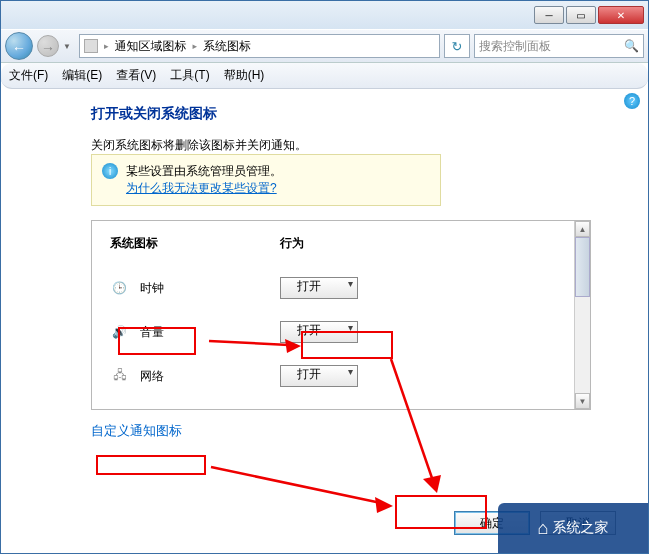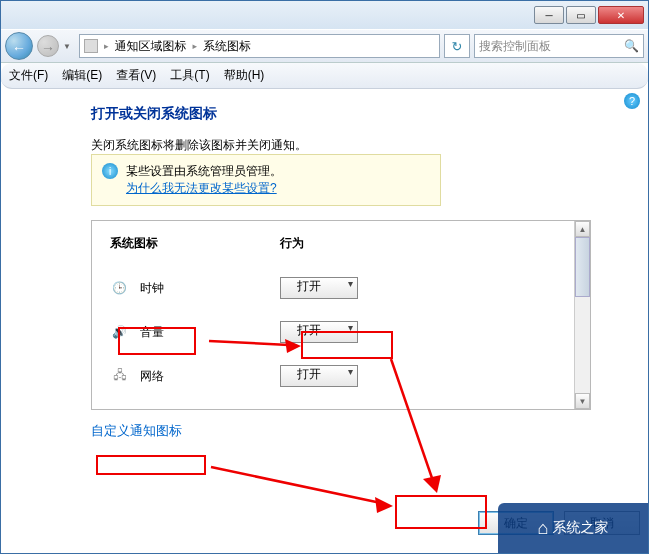--- a/index.html
+++ b/index.html
@@ -44,21 +44,21 @@
 .prow .ric { width: 20px; height: 16px; margin-right: 10px; display: flex; align-items: center; justify-content: center; color: #888; }
 .prow .rlbl { width: 140px; }
 .dd { width: 78px; height: 22px; border: 1px solid #888; background: linear-gradient(#fff,#e8e8e8); display: flex; align-items: flex-start; padding: 0 16px; font-size: 12px; position: relative; }
 .dd::after { content: "▾"; position: absolute; right: 4px; font-size: 10px; color: #444; }
 .scrollbar { position: absolute; right: 0; top: 0; bottom: 0; width: 16px; background: #f0f0f0; border-left: 1px solid #ccc; }
 .sb-btn { height: 16px; background: linear-gradient(#fdfdfd,#ddd); border: 1px solid #bbb; font-size: 8px; display: flex; align-items: center; justify-content: center; color: #666; }
 .sb-thumb { height: 60px; background: linear-gradient(90deg,#e0e8f0,#c8d4e0); border: 1px solid #aac; margin-top: 0; }
 
 .lnk { color: #0066cc; font-size: 13px; cursor: pointer; display: inline-block; margin-top: 12px; }
 
-.btns { position: absolute; bottom: 18px; right: 8px; display: flex; gap: 10px; }
+.btns { position: absolute; bottom: 18px; right: 32px; display: flex; gap: 10px; }
 .btn { width: 76px; height: 24px; border: 1px solid #888; background: linear-gradient(#fdfdfd,#e4e4e4); font-size: 12px; display: flex; align-items: center; justify-content: center; cursor: pointer; }
 .btn.def { border: 1px solid #3c7fb1; box-shadow: 0 0 0 1px #7bbfe8 inset; }
 
 .redbox { position: absolute; border: 2px solid #e00; pointer-events: none; }
 .arrow { position: absolute; pointer-events: none; }
 .arrow line { stroke: #e00; stroke-width: 2.5; }
 .arrow polygon { fill: #e00; }
 
 .watermark { position: absolute; right: 0; bottom: 0; width: 150px; height: 50px; background: rgba(10,60,130,0.85); color: #fff; font-size: 14px; display: flex; align-items: center; justify-content: center; border-top-left-radius: 6px; gap: 4px; }
 .watermark .house { font-size: 18px; }

